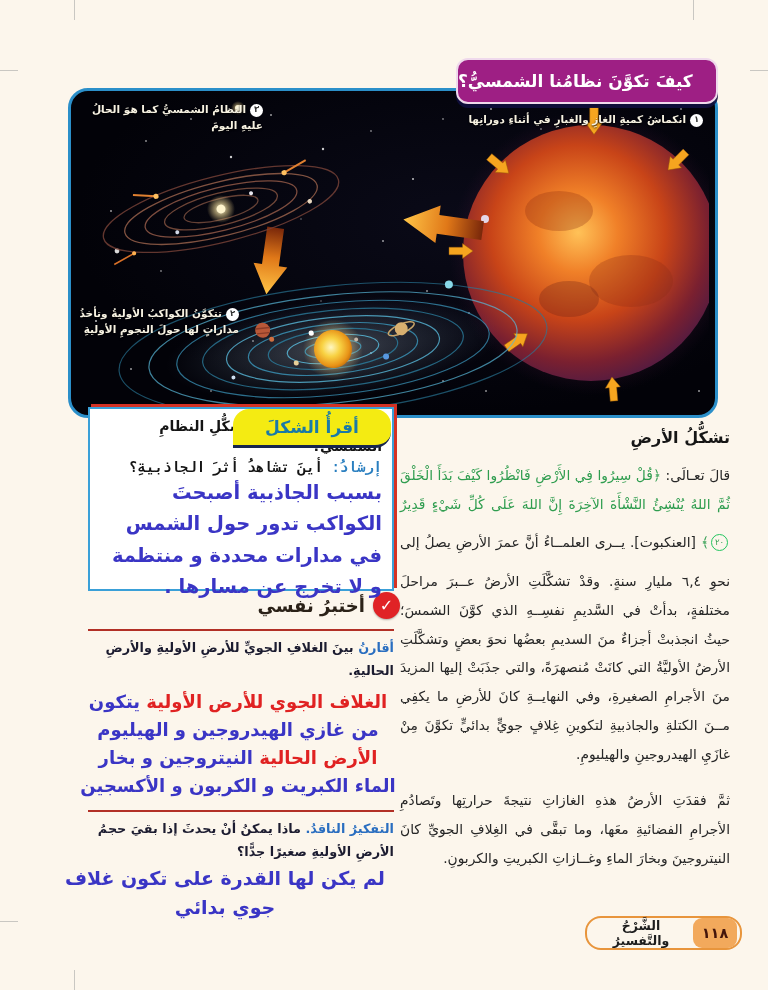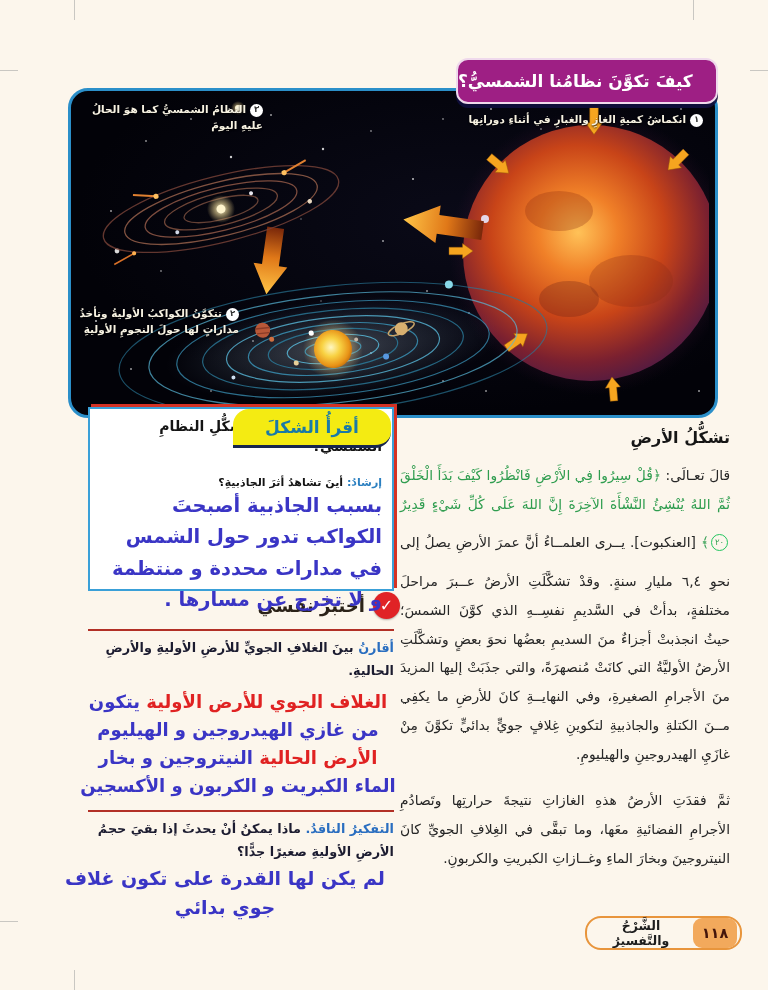--- a/index.html
+++ b/index.html
@@ -61,21 +61,21 @@
   .qbox{
     position:absolute;left:88px;top:407px;width:306px;height:184px;
     background:#ffffff;
     border:2px solid #3aa0d8;
     box-shadow:3px -3px 0 0 #d43225;
     box-sizing:border-box;
     padding:8px 10px 4px 8px;
     z-index:3;
   }
   .qbox .q{color:#141414;font-weight:bold;font-size:14px;line-height:1.4;}
-  .qbox .hint{color:#141414;font-size:11px;font-weight:bold;margin-top:20px;}
+  .qbox .hint{color:#141414;font-size:14px;font-weight:bold;margin-top:3px;font-family:Liberation Mono, monospace;}
   .hint-label{color:#2a7fc0;}
   .hand{color:#3a35c5;font-weight:bold;}
   .qbox .hand{font-size:19.5px;line-height:1.6;margin-top:1px;}
   
   .selftest-head{
     position:absolute;right:368px;top:592px;
     display:flex;flex-direction:row;align-items:center;gap:8px;direction:rtl;
   }
   .check-circle{
     width:27px;height:27px;border-radius:50%;

